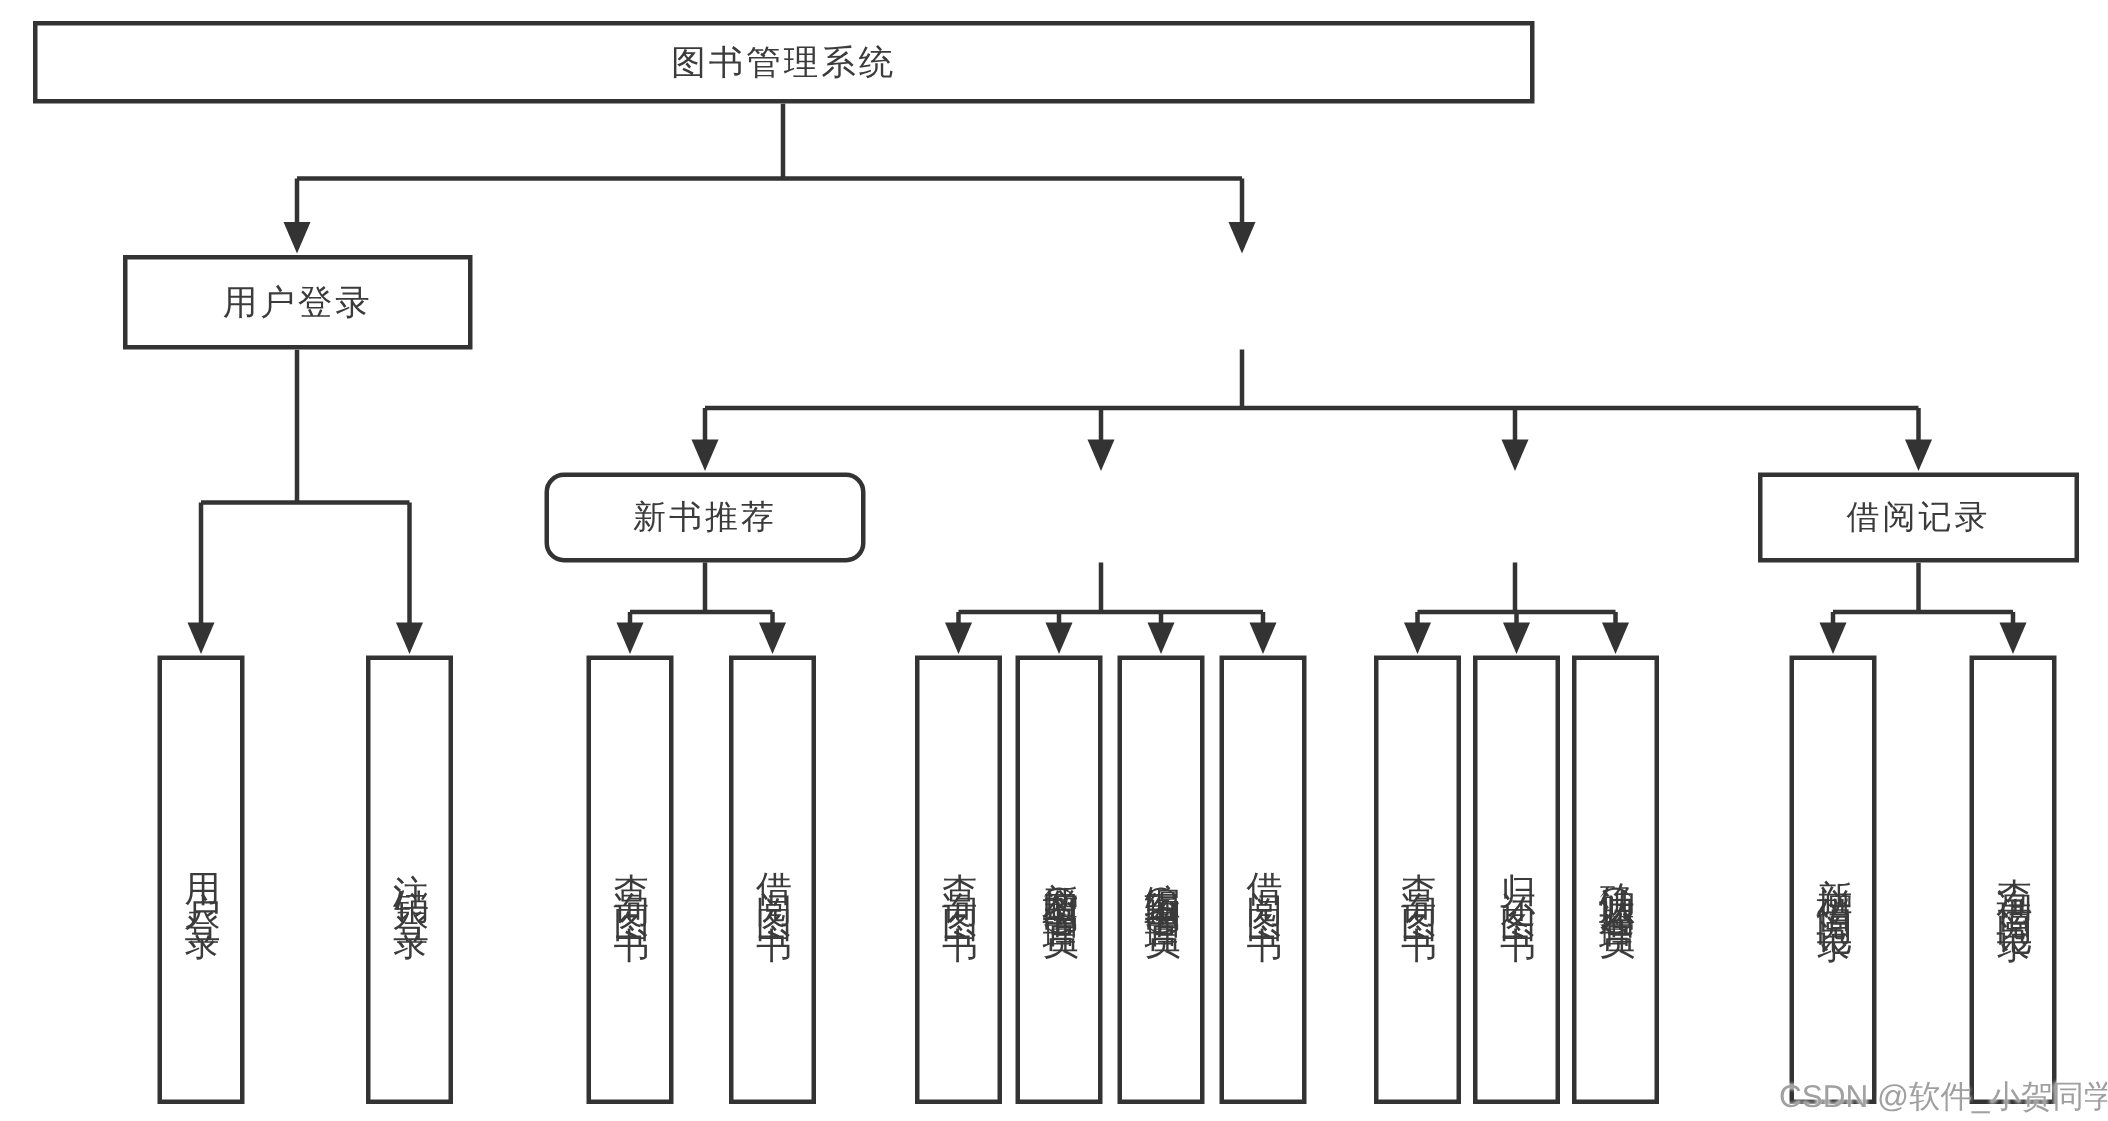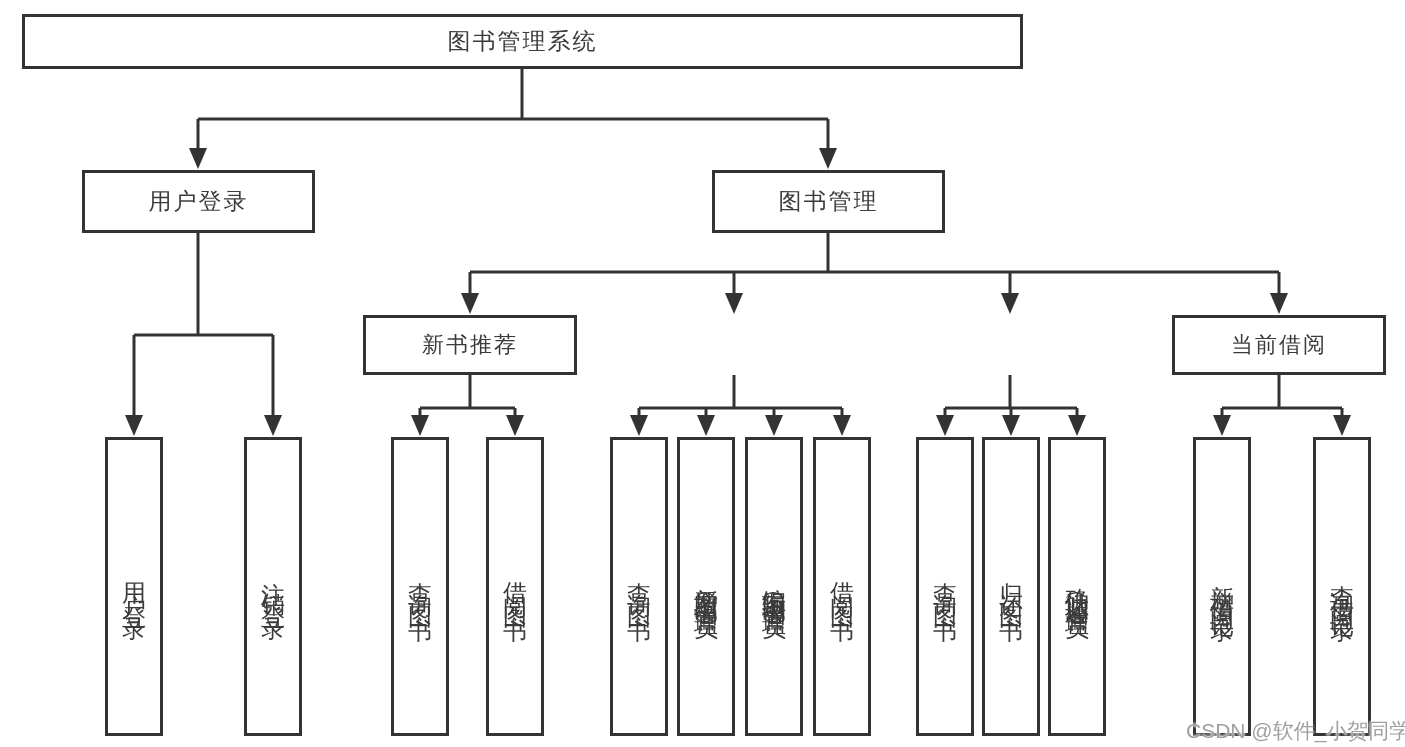--- a/index.html
+++ b/index.html
@@ -114,24 +114,23 @@
     <line x1="1222" y1="408" x2="1342" y2="408"></line>
     <line x1="1222" y1="408" x2="1222" y2="419"></line>
     <polygon points="1213,415 1231,415 1222,436"></polygon>
     <line x1="1342" y1="408" x2="1342" y2="419"></line>
     <polygon points="1333,415 1351,415 1342,436"></polygon>
   </svg>
 
   <div class="box h-box root-box">图书管理系统</div>
 
   <div class="box h-box lvl2-box" style="left:82px;">用户登录</div>
-  <div class="box h-box lvl2-box" style="left:712px;">图书管理</div>
 
-  <div class="box h-box lvl3-box" style="left:363px;">新书推荐</div>
-  <div class="box h-box lvl3-box" style="left:1172px;">当前借阅</div>
+  <div class="box h-box lvl3-box" style="left:363px;border-radius:13px;">新书推荐</div>
+  <div class="box h-box lvl3-box" style="left:1172px;">借阅记录</div>
 
   <div class="box leaf-box gap-4" style="left:105px;">用户登录</div>
   <div class="box leaf-box gap-4" style="left:244px;">注销登录</div>
 
   <div class="box leaf-box gap-4" style="left:391px;">查询图书</div>
   <div class="box leaf-box gap-4" style="left:486px;">借阅图书</div>
 
   <div class="box leaf-box gap-4" style="left:610px;">查询图书</div>
   <div class="box leaf-box gap-9" style="left:677px;">新增图书（管理员）</div>
   <div class="box leaf-box gap-9" style="left:745px;">编辑图书（管理员）</div>

